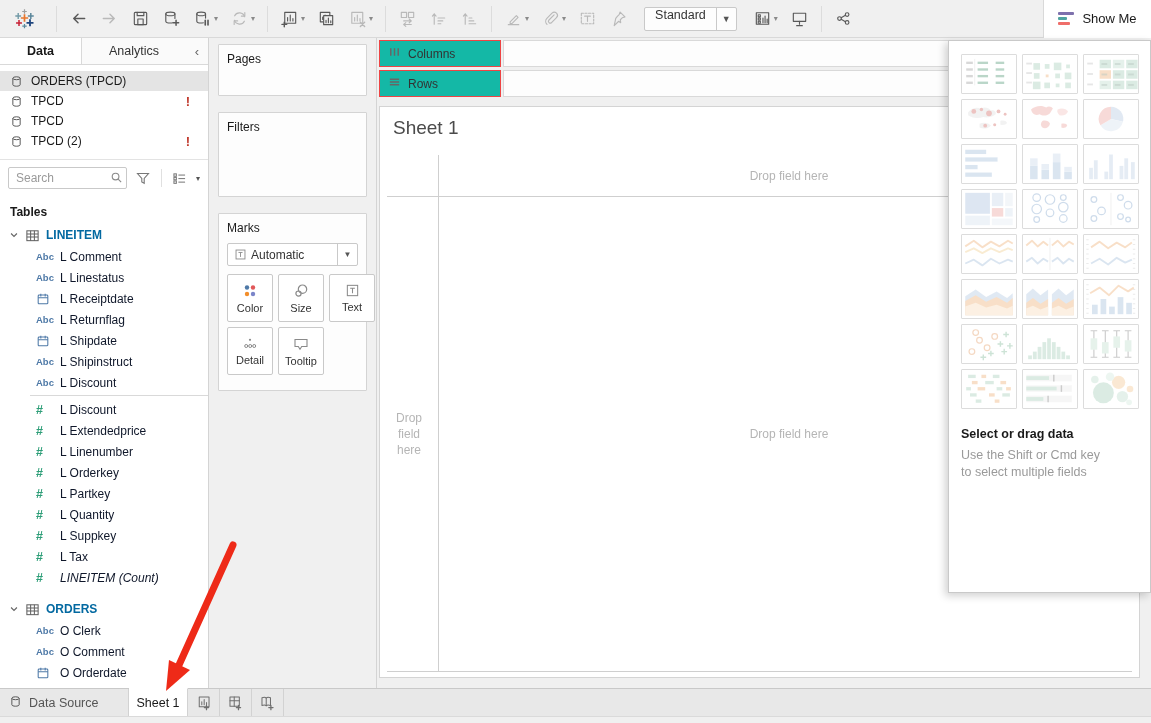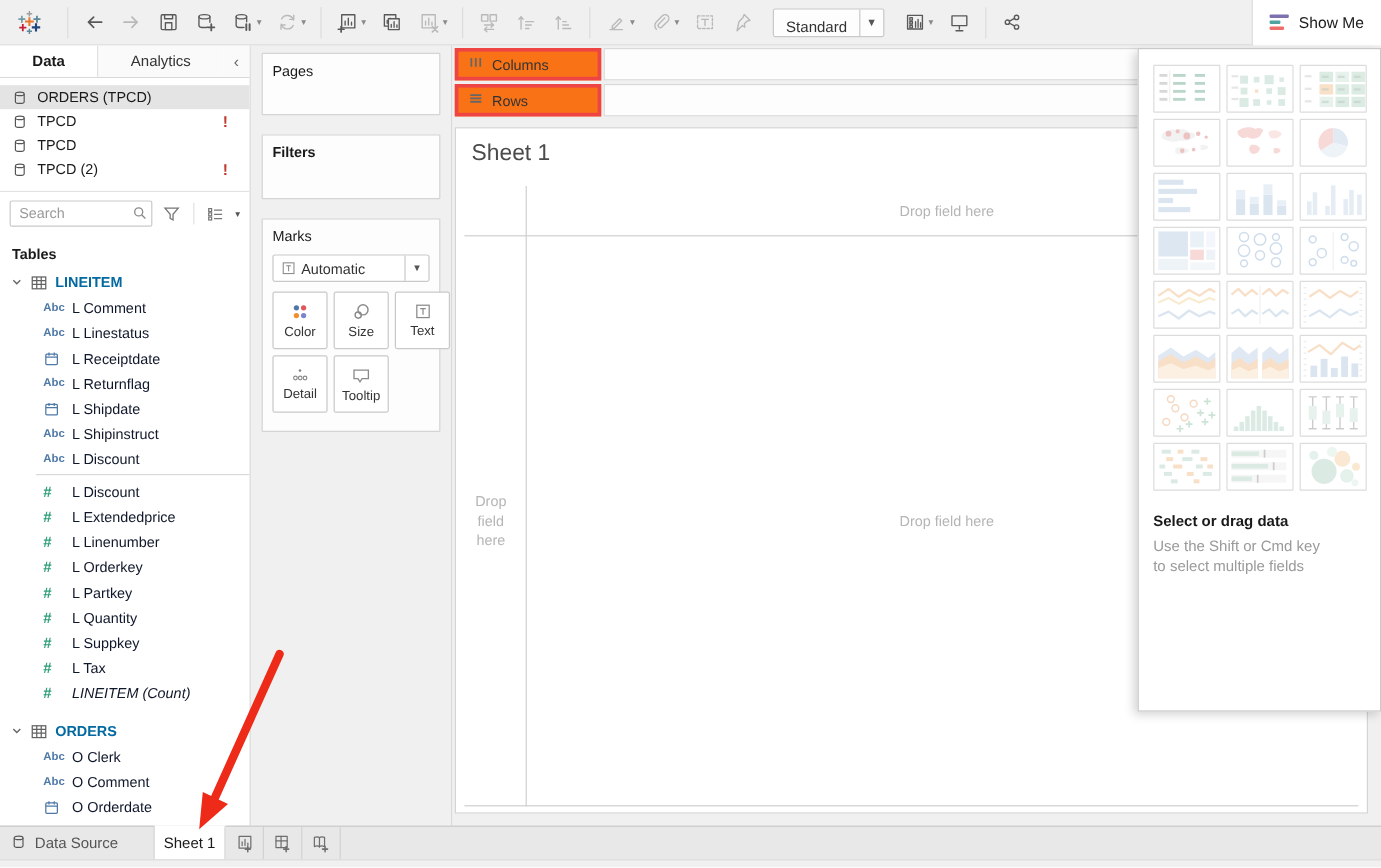--- a/index.html
+++ b/index.html
@@ -12,21 +12,21 @@
   .toolbar { position:absolute; top:0; left:0; right:0; height:38px;
     background:#f0f0f0; border-bottom:1px solid #d9d9d9;
     display:flex; align-items:center; }
   .tb-logo { width:50px; height:38px; display:flex; align-items:center; justify-content:center;
     background:none; border:none; cursor:pointer; }
   .tb-sep { width:1px; height:26px; background:#dcdcdc; margin:0 6px; }
   .tb-btn { display:flex; align-items:center; border:none; background:none;
     height:30px; padding:0 5px; margin:0 1px; color:#595959; cursor:pointer; }
   .tb-btn.disabled { color:#b9b9b9; }
   .tb-caret { font-size:8px; margin-left:2px; color:#8a8a8a; }
-  .fit-box { display:flex; align-items:flex-end; height:24px; background:#fdfdfd;
+  .fit-box { display:flex; align-items:flex-start; height:24px; background:#fdfdfd;
     border:1px solid #c9c9c9; border-radius:2px; margin:0 10px; cursor:pointer; }
   .fit-box .fit-label { padding:0 10px; font-size:12.5px; color:#333; min-width:62px; }
   .fit-box .fit-caret { width:20px; align-self:stretch; border-left:1px solid #c9c9c9;
     display:flex; align-items:center; justify-content:center; font-size:9px; color:#555; }
   .showme-btn { margin-left:auto; height:38px; min-width:108px; background:#fff;
     border:none; border-left:1px solid #d9d9d9; display:flex; align-items:center;
     justify-content:center; gap:8px; font-size:13px; color:#1a1a1a; cursor:pointer; }
   .showme-icon { display:flex; flex-direction:column; gap:2px; }
   .showme-icon i { display:block; height:3px; border-radius:1px; }
 
@@ -72,39 +72,39 @@
   .field-label.italic { font-style:italic; }
   .field-divider { height:1px; background:#d9d9d9; margin:2px 0 3px 30px; }
   .group-block { margin-bottom:10px; }
 
   
   .cards-pane { width:168px; background:#f0f0f0; border-right:1px solid #d4d4d4;
     padding:6px 9px; flex:none; }
   .card { background:#fdfdfd; border:1px solid #d4d4d4; border-radius:1px; margin-bottom:16px; }
   .card-label { font-size:12px; color:#1a1a1a; padding:7px 8px 4px; }
   .card-pages { height:52px; }
-  .card-filters { height:54px;font-weight:bold; }
+  .card-filters { height:85px; }
   .card-marks { height:178px; }
   .marks-dropdown { margin:4px 8px 8px; height:23px; border:1px solid #c9c9c9; border-radius:2px;
     background:#fff; display:flex; align-items:center; cursor:pointer; }
   .marks-dropdown .md-icon { padding:0 4px 0 6px; display:flex; }
   .marks-dropdown .md-label { flex:1; font-size:12px; color:#333; }
   .marks-dropdown .md-caret { width:20px; align-self:stretch; border-left:1px solid #c9c9c9;
     display:flex; align-items:center; justify-content:center; font-size:8px; color:#555; }
   .marks-grid { display:grid; grid-template-columns:repeat(3, 46px); gap:5px; padding:0 8px; }
   .mark-btn { height:48px; border:1px solid #c9c9c9; border-radius:2px; background:#fff;
     display:flex; flex-direction:column; align-items:center; justify-content:center; gap:3px;
     cursor:pointer; }
   .mark-btn span { font-size:11px; color:#333; }
 
   
   .canvas { flex:1; background:#f0f0f0; position:relative; }
   .shelf { position:absolute; left:2px; right:3px; height:27px; display:flex; gap:2px; }
   .shelf-cols { top:2px; } .shelf-rows { top:32px; }
-  .shelf-head { width:122px; background:#f97316; border:3px solid #ef4444; display:flex;
+  .shelf-head { width:122px; background:#14b8a6; border:1px solid #ef4444; display:flex;
     align-items:center; gap:7px; padding-left:8px; font-size:12px; color:#333; flex:none; }
   .shelf-body { flex:1; background:#fdfdfd; border:1px solid #d9d9d9; }
   .sheet-card { position:absolute; left:2px; top:68px; right:11px; bottom:10px;
     background:#fff; border:1px solid #d4d4d4; }
   .sheet-title { position:absolute; left:13px; top:10px; font-size:19px; color:#4b4b4b; }
   .ax-vline { position:absolute; left:58px; top:48px; width:1px; height:517px; background:#cfcfcf; }
   .ax-hline-top { position:absolute; left:7px; right:7px; top:89px; height:1px; background:#cfcfcf; }
   .ax-hline-bot { position:absolute; left:7px; right:7px; top:564px; height:1px; background:#cfcfcf; }
   .drop-top { position:absolute; left:59px; right:0; top:48px; height:41px; display:flex;
     align-items:center; justify-content:center; color:#b5b5b5; font-size:12px; }

